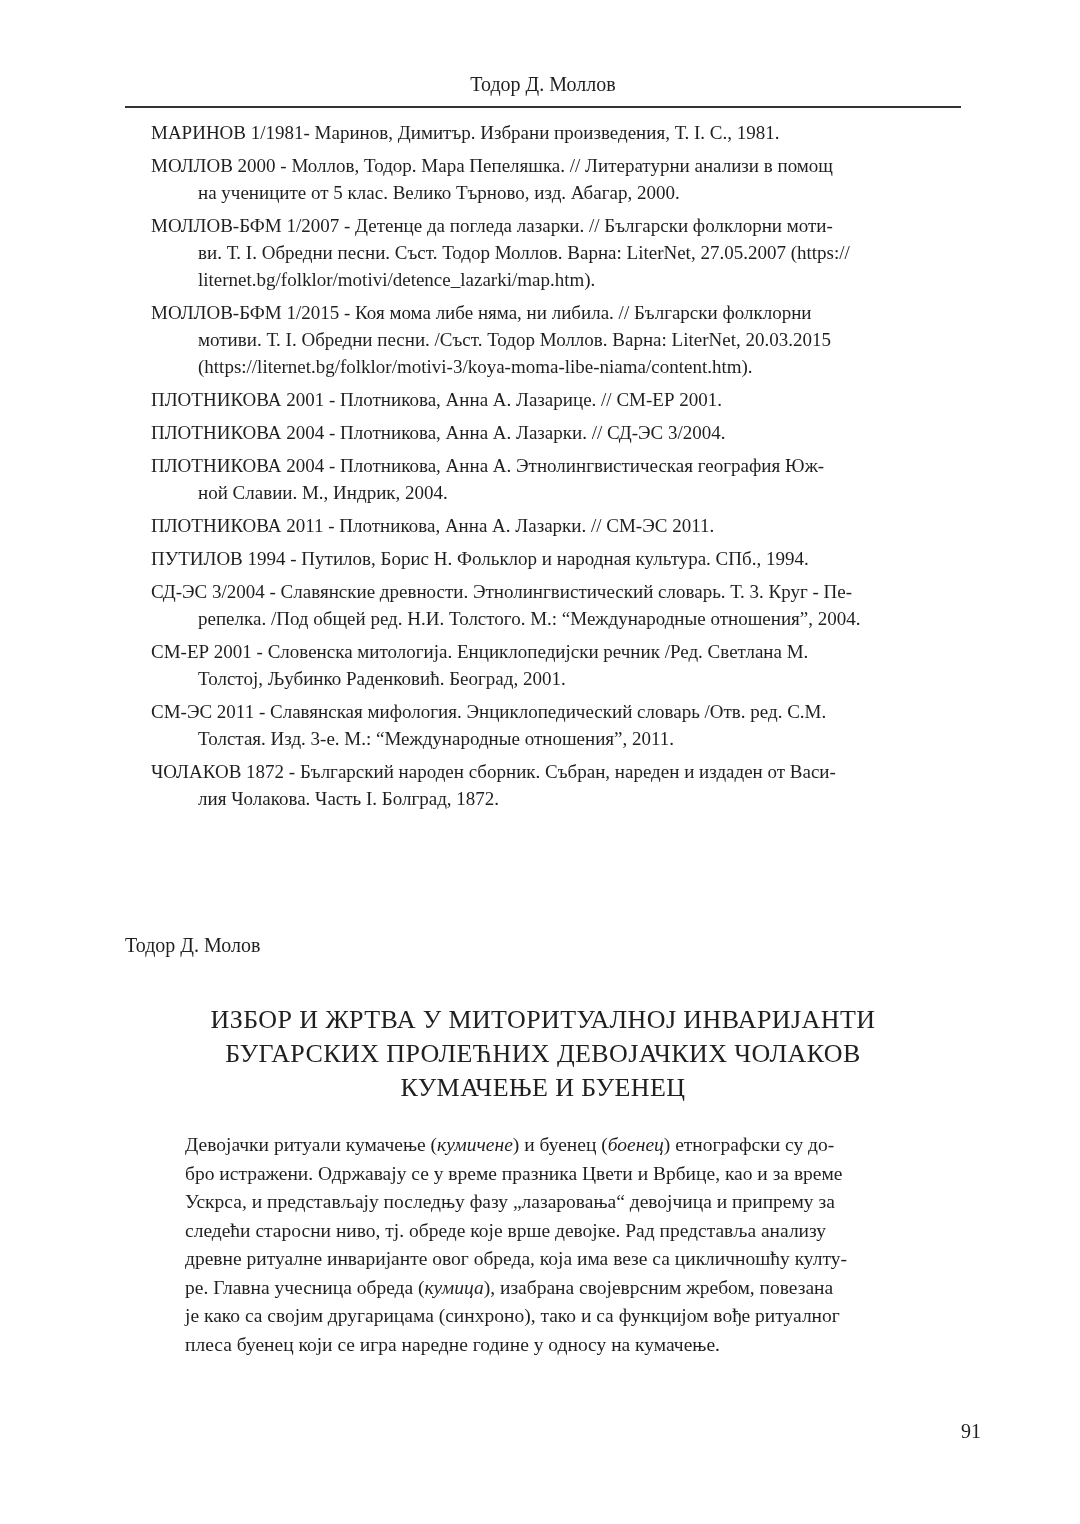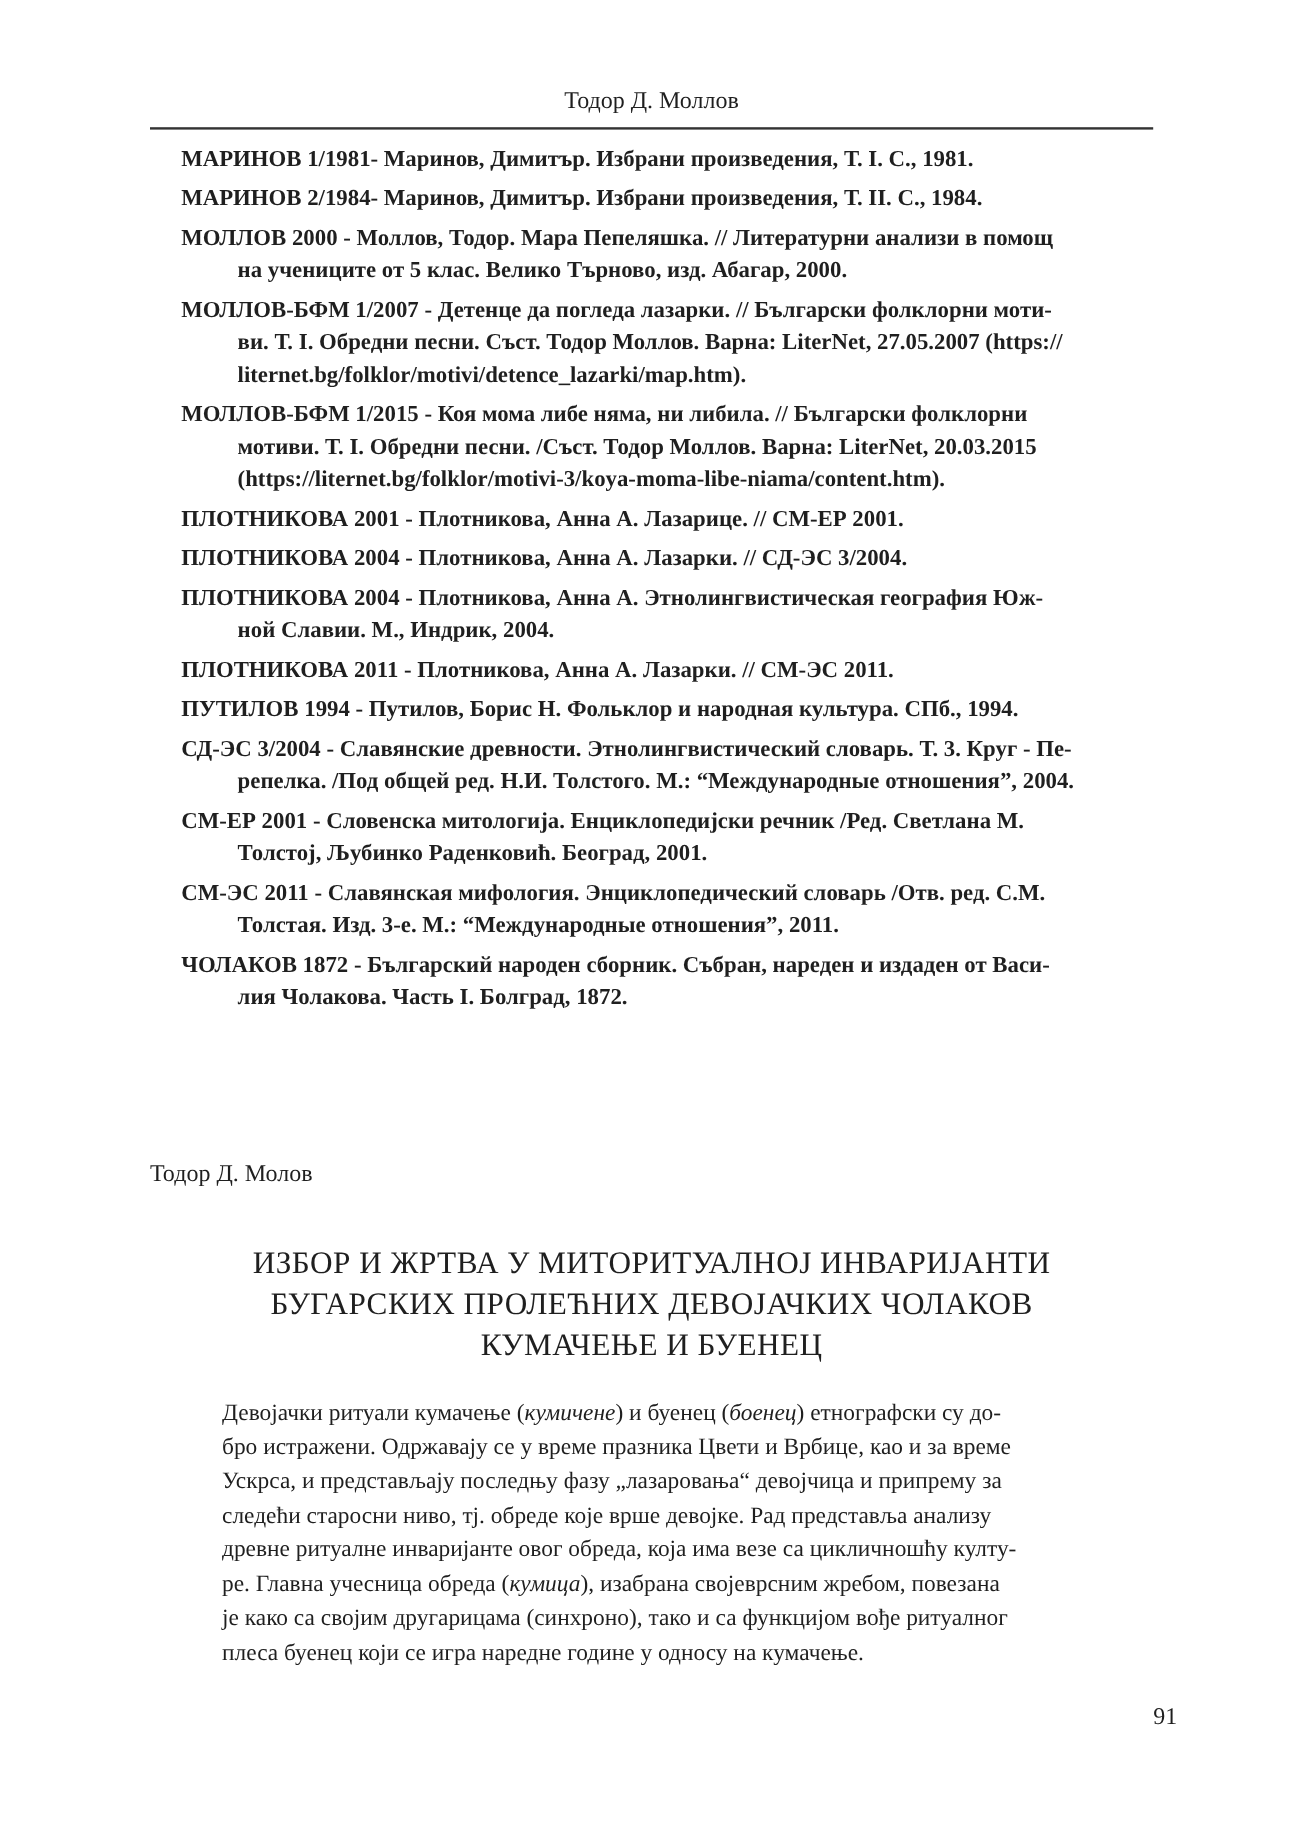--- a/index.html
+++ b/index.html
@@ -40,21 +40,20 @@
   .bibliography {
     margin-top: 11px;
     font-size: 19px;
     line-height: 27px;
   }
   .bib-entry {
     margin: 0 0 6px 0;
     padding-left: 73px;
     text-indent: -47px;
     white-space: pre-line;
-    font-weight: bold;
   }
   .author-line {
     margin-top: 120px;
     font-size: 20px;
     line-height: 27px;
   }
   .article-title {
     margin: 44px 0 0 0;
     font-size: 26px;
     line-height: 34px;
@@ -89,21 +88,20 @@
 <body>
 
 <div class="page">
   <div class="content">
 
     <div class="running-header">Тодор Д. Моллов</div>
     <div class="header-rule"></div>
 
     <div class="bibliography">
       <p class="bib-entry">МАРИНОВ 1/1981- Маринов, Димитър. Избрани произведения, Т. I. С., 1981.</p>
-      <p class="bib-entry">МАРИНОВ 2/1984- Маринов, Димитър. Избрани произведения, Т. II. С., 1984.</p>
       <p class="bib-entry">МОЛЛОВ 2000 - Моллов, Тодор. Мара Пепеляшка. // Литературни анализи в помощ
 на учениците от 5 клас. Велико Търново, изд. Абагар, 2000.</p>
       <p class="bib-entry">МОЛЛОВ-БФМ 1/2007 - Детенце да погледа лазарки. // Български фолклорни моти-
 ви. Т. I. Обредни песни. Съст. Тодор Моллов. Варна: LiterNet, 27.05.2007 (https://
 liternet.bg/folklor/motivi/detence_lazarki/map.htm).</p>
       <p class="bib-entry">МОЛЛОВ-БФМ 1/2015 - Коя мома либе няма, ни либила. // Български фолклорни
 мотиви. Т. I. Обредни песни. /Съст. Тодор Моллов. Варна: LiterNet, 20.03.2015
 (https://liternet.bg/folklor/motivi-3/koya-moma-libe-niama/content.htm).</p>
       <p class="bib-entry">ПЛОТНИКОВА 2001 - Плотникова, Анна А. Лазарице. // СМ-ЕР 2001.</p>
       <p class="bib-entry">ПЛОТНИКОВА 2004 - Плотникова, Анна А. Лазарки. // СД-ЭС 3/2004.</p>

